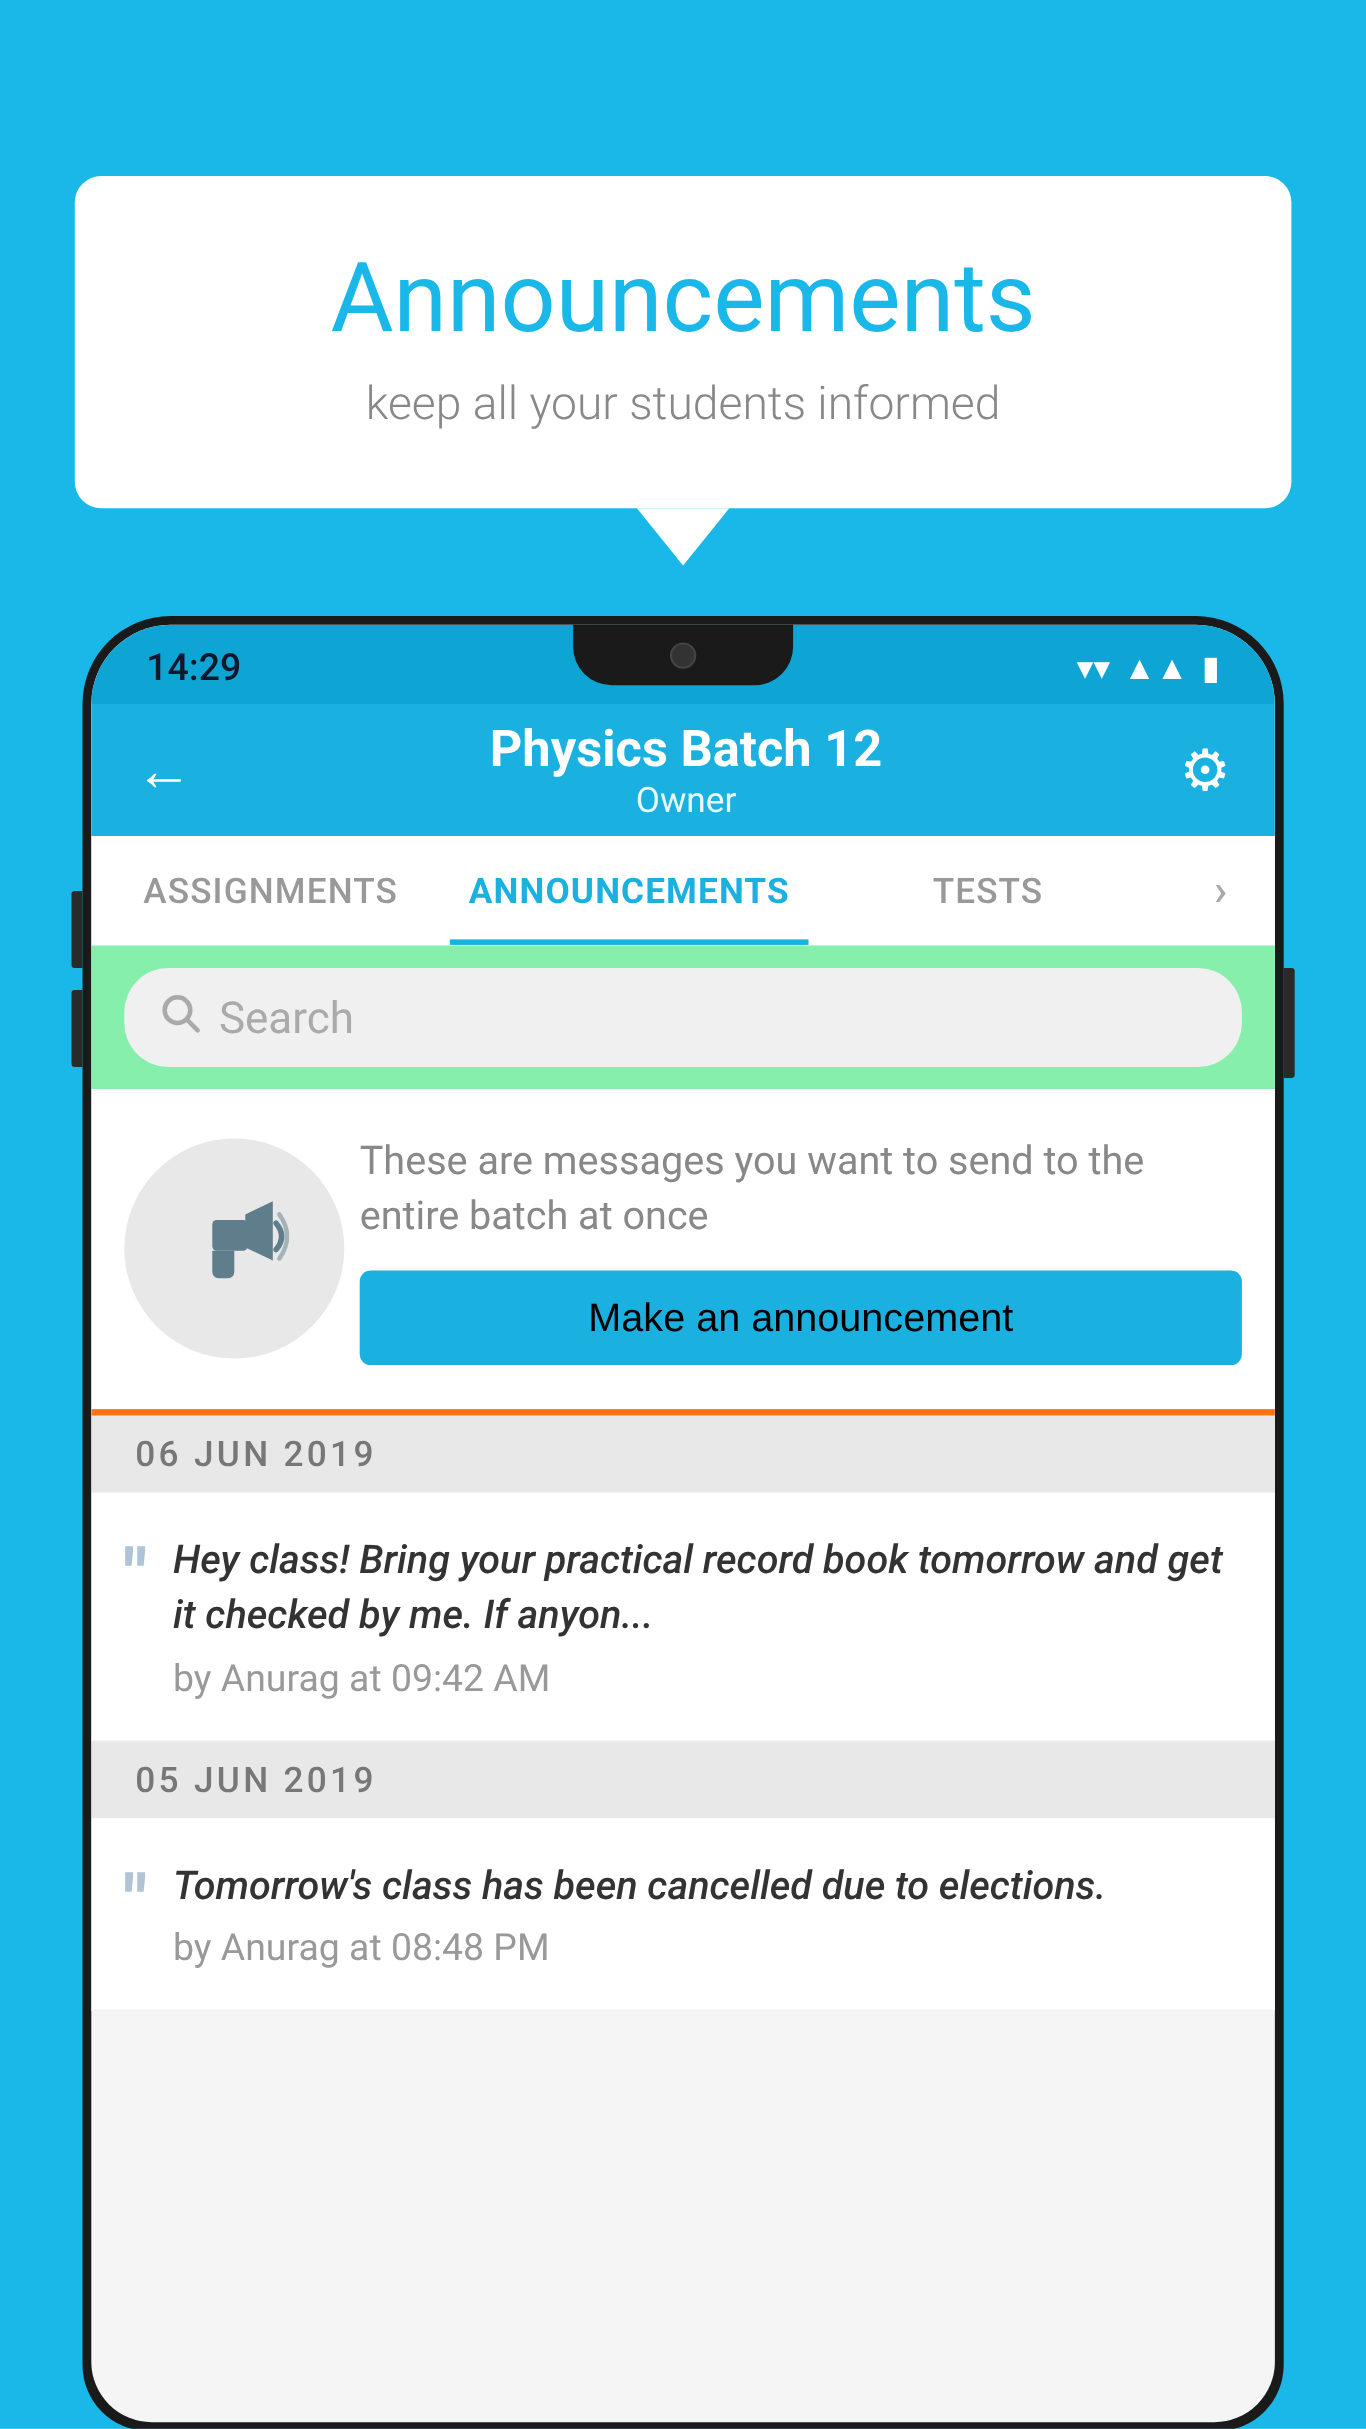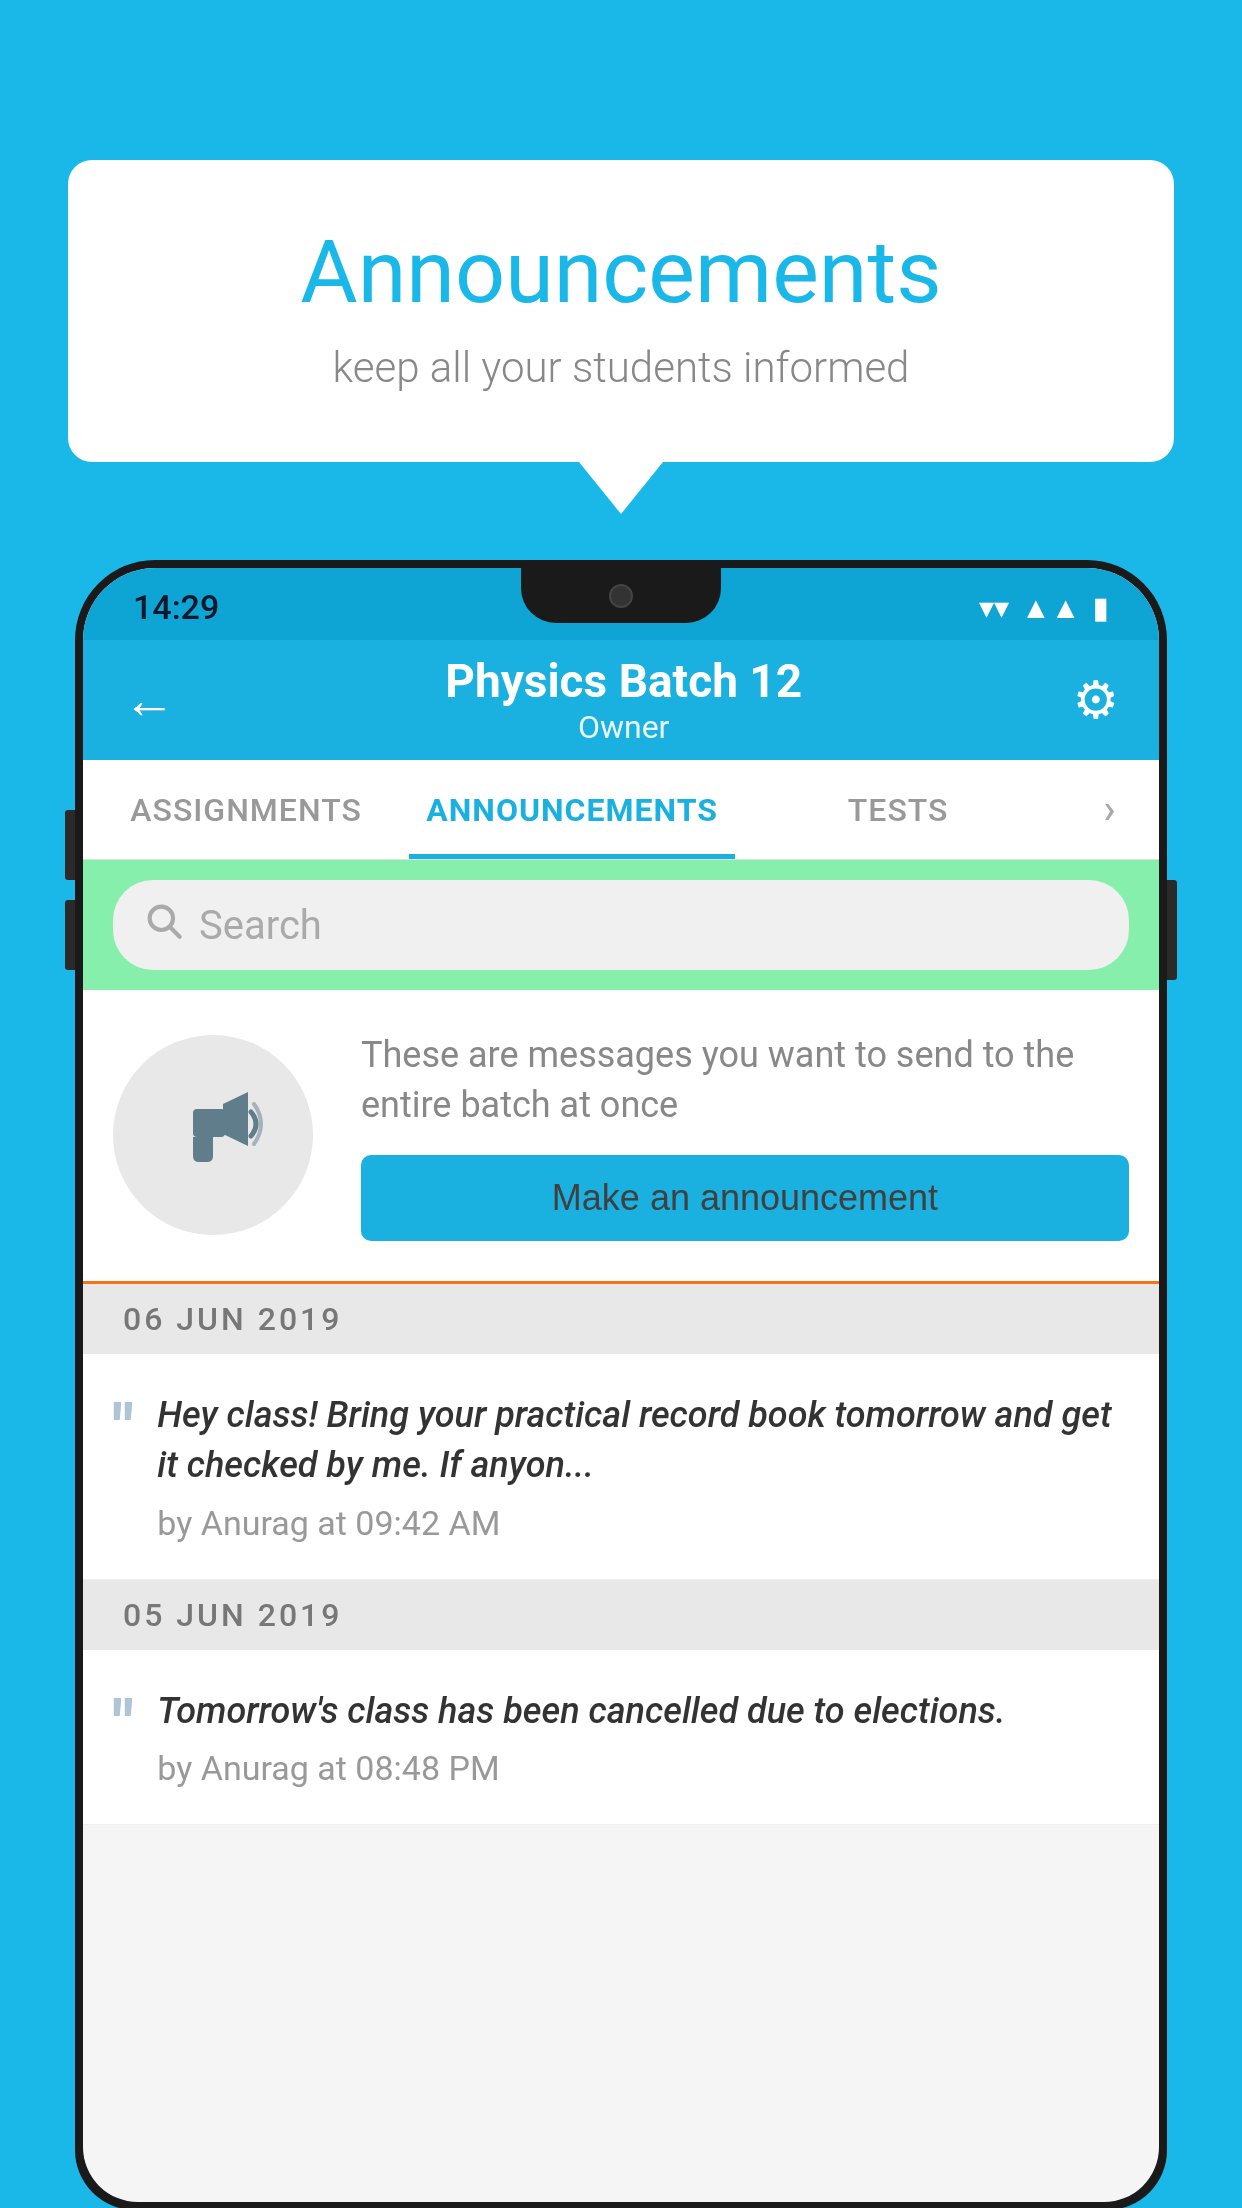--- a/index.html
+++ b/index.html
@@ -226,22 +226,22 @@
       color: #aaa;
       font-size: 40px;
     }
 
     
     .promo-block {
       background: white;
       display: flex;
       align-items: center;
       padding: 40px 30px;
-      gap: 48px;
-      border-bottom: 3px solid #f97316;
+      gap: 14px;
+      border-bottom: 6px solid #f97316;
     }
 
     .promo-icon-circle {
       width: 200px;
       height: 200px;
       background: #e8e8e8;
       border-radius: 50%;
       display: flex;
       align-items: center;
       justify-content: center;
@@ -259,21 +259,21 @@
 
     .promo-text {
       color: #888;
       font-size: 36px;
       line-height: 1.4;
       margin-bottom: 24px;
     }
 
     .make-announcement-btn {
       background: #1ab0e0;
-      color: #404040;
+      color: #000000;
       border: none;
       border-radius: 10px;
       padding: 22px 36px;
       font-size: 36px;
       font-weight: 500;
       cursor: pointer;
       width: 100%;
     }
 
     

